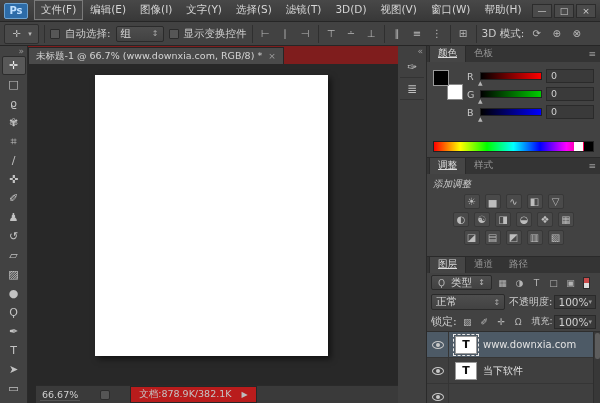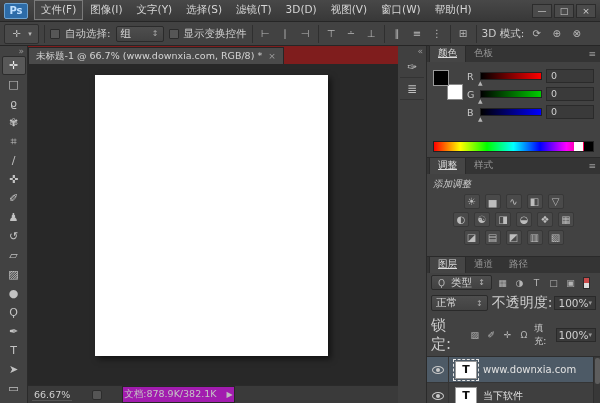--- a/index.html
+++ b/index.html
@@ -31,24 +31,24 @@
   .strip-collapse { color:#9a9a9a; font-size:9px; height:10px; line-height:10px; align-self:flex-end; margin-right:3px; }
   .tool-btn { width:24px; height:19px; display:flex; align-items:center; justify-content:center; color:#c3c3c3; font-size:11px; border:1px solid transparent; }
   .tool-btn.selected { background:#585858; border-color:#2c2c2c; color:#f0f0f0; border-radius:2px; }
 
   .canvas-col { position:absolute; left:28px; top:46px; width:370px; height:357px; background:#282828; display:flex; flex-direction:column; }
   .tabbar { height:18px; background:#7f1d1d; display:flex; align-items:flex-end; }
   .doc-tab { height:17px; background:#4a4a4a; border:1px solid #262626; border-bottom:none; display:flex; align-items:center; gap:6px; padding:0 7px; font-size:9.5px; color:#d4d4d4; }
   .doc-tab .close { color:#9d9d9d; font-size:9px; }
   .canvas-area { flex:1; position:relative; background:#282828; }
   .canvas-page { position:absolute; left:67px; top:11px; width:233px; height:281px; background:#ffffff; box-shadow:3px 3px 6px rgba(0,0,0,.55); }
-  .statusbar { height:18px; background:#3a3a3a; border-top:1px solid #2a2a2a; display:flex; align-items:center; gap:20px; padding:0 4px; font-size:9.5px; }
+  .statusbar { height:18px; background:#3a3a3a; border-top:1px solid #2a2a2a; display:flex; align-items:center; gap:20px; padding:0 4px; font-size:9.5px;margin-left:8px; }
   .zoom-field { color:#cfcfcf; border-bottom:1px solid #555; padding:0 2px; }
   .status-icon { width:10px; height:10px; background:#555; border:1px solid #2c2c2c; border-radius:2px; }
-  .doc-info { background:#a21caf; border:1px solid #272727; padding:1px 1px; color:#c5c5c5; display:flex; align-items:center; gap:10px; }
+  .doc-info { background:#b91c1c; border:1px solid #272727; padding:1px 8px; color:#c5c5c5; display:flex; align-items:center; gap:10px; }
   .play-btn { color:#bdbdbd; font-size:8px; }
   .timeline-strip { height:17px; background:#3e3e3e; border-top:1px solid #2a2a2a; display:flex; align-items:center; gap:5px; padding:0 4px; }
   .tl-icon { width:8px; height:8px; border:1px solid #777; background:#4a4a4a; }
   .tl-tab { border:1px solid #555; background:#464646; color:#9b9b9b; padding:0 6px; font-size:9.5px; height:13px; line-height:12px; }
 
   .dockstrip { position:absolute; left:398px; top:46px; width:29px; height:357px; background:#404040; border-right:1px solid #2a2a2a; display:flex; flex-direction:column; align-items:center; }
   .dock-btn { width:24px; height:22px; display:flex; align-items:center; justify-content:center; color:#c0c0c0; font-size:12px; border-bottom:1px solid #333; }
 
   .panels { position:absolute; left:427px; top:46px; width:173px; height:357px; background:#424242; display:flex; flex-direction:column; }
   .panel { border-bottom:1px solid #2a2a2a; }
@@ -81,21 +81,21 @@
   .adj-row { display:flex; justify-content:center; gap:5px; margin-bottom:3px; }
   .adj-icon { width:16px; height:15px; display:flex; align-items:center; justify-content:center; color:#bdbdbd; font-size:10px; background:#4a4a4a; border:1px solid #383838; border-radius:2px; }
 
   
   .layers-panel { flex:1; display:flex; flex-direction:column; border-bottom:none; }
   .lrow { display:flex; align-items:center; gap:4px; padding:2px 4px; }
   .filter-combo { display:flex; align-items:center; background:linear-gradient(#4e4e4e,#424242); border:1px solid #2a2a2a; border-radius:2px; height:15px; padding:0 3px; gap:3px; }
   .filter-ico { width:13px; height:13px; display:flex; align-items:center; justify-content:center; color:#b5b5b5; font-size:9px; }
   .filter-toggle { width:7px; height:12px; margin-left:2px; border:1px solid #2a2a2a; background:linear-gradient(#c94b4b 50%,#ddd 50%); }
   .half { display:flex; align-items:center; gap:2px; }
-  .val-box { display:flex; align-items:center; justify-content:flex-end; background:#3a3a3a; border:1px solid #2a2a2a; height:14px; padding:0 3px; min-width:40px; color:#cfcfcf; }
+  .val-box { display:flex; align-items:center; justify-content:flex-start; background:#3a3a3a; border:1px solid #2a2a2a; height:14px; padding:0 3px; min-width:40px; color:#cfcfcf; }
   .val-box .dd { font-size:7px; color:#999; }
   .layer-list { flex:1; background:#3f3f3f; position:relative; overflow:hidden; border-top:1px solid #2e2e2e; }
   .layer-row { height:26px; display:flex; align-items:center; border-bottom:1px solid #353535; }
   .layer-row.selected { background:#4d5a66; }
   .eye-cell { width:22px; height:100%; display:flex; align-items:center; justify-content:center; border-right:1px solid #353535; }
   .eye { position:relative; width:12px; height:8px; border:1px solid #c9c9c9; border-radius:50%; }
   .eye::after { content:""; position:absolute; left:3px; top:1px; width:4px; height:4px; background:#c9c9c9; border-radius:50%; }
   .layer-thumb { width:22px; height:18px; margin:0 6px; background:#fff; color:#111; font-size:11px; font-weight:bold; display:flex; align-items:center; justify-content:center; border:1px solid #999; }
   .layer-row.selected .layer-thumb { outline:1px dashed #e8e8e8; outline-offset:1px; }
   .layer-name { font-size:10px; color:#e2e2e2; }
@@ -104,20 +104,21 @@
 </style>
 </head>
 <body>
 
 <div class="app">
 
   <div class="titlebar">
     <span class="ps-logo">Ps</span>
     <nav class="menus">
       <span class="menu-item focused">文件(F)</span>
+      <span class="menu-item">编辑(E)</span>
       <span class="menu-item">图像(I)</span>
       <span class="menu-item">文字(Y)</span>
       <span class="menu-item">选择(S)</span>
       <span class="menu-item">滤镜(T)</span>
       <span class="menu-item">3D(D)</span>
       <span class="menu-item">视图(V)</span>
       <span class="menu-item">窗口(W)</span>
       <span class="menu-item">帮助(H)</span>
     </nav>
     <div class="win-controls">
@@ -302,29 +303,29 @@
         <span class="filter-ico">□</span>
         <span class="filter-ico">▣</span>
         <span class="filter-toggle"></span>
       </div>
       <div class="lrow">
         <span class="combo" style="flex:1;max-width:92px">
           <span>正常</span>
           <span class="arrows">↕</span>
         </span>
         <span class="half" style="margin-left:auto">
-          <span class="label" style="font-size:14px">不透明度:</span>
+          <span class="label" style="font-size:10px">不透明度:</span>
           <span class="val-box">
             <span>100%</span>
             <span class="dd">▾</span>
           </span>
         </span>
       </div>
       <div class="lrow">
-        <span class="label" style="font-size:15px">锁定:</span>
+        <span class="label" style="font-size:11px">锁定:</span>
         <span class="filter-ico">▨</span>
         <span class="filter-ico">✐</span>
         <span class="filter-ico">✛</span>
         <span class="filter-ico">Ω</span>
         <span class="half" style="margin-left:auto">
           <span class="label" style="font-size:9px">填充:</span>
           <span class="val-box">
             <span>100%</span>
             <span class="dd">▾</span>
           </span>

